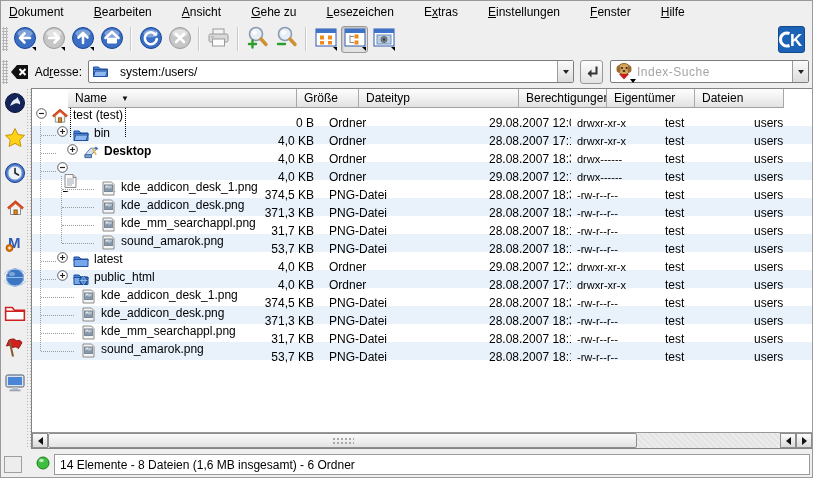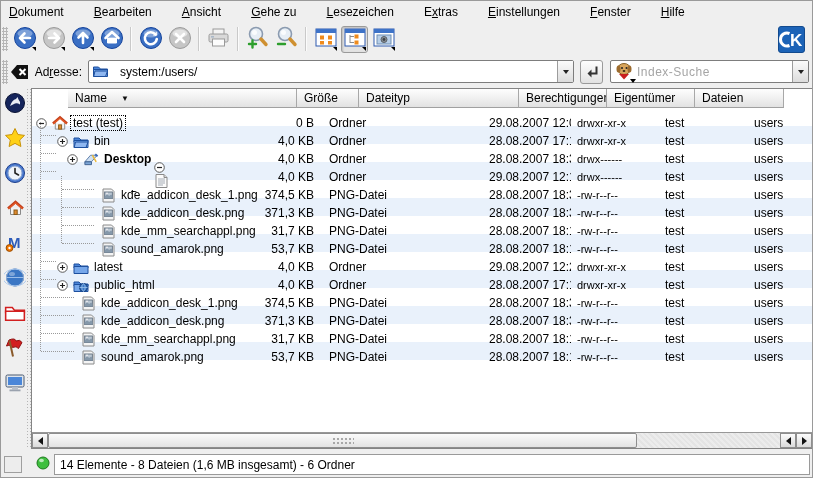--- a/index.html
+++ b/index.html
@@ -48,21 +48,21 @@
   
   #content { position:absolute; left:30px; top:87px; width:782px; height:361px; background:#fff; border:1px solid #848484; display:flex; flex-direction:column; }
   #tree-header { display:grid; grid-template-columns:229px 62px 160px 88px 88px 89px 66px; height:19px; flex:0 0 19px;margin-left:36px; }
   .hcell { display:flex; align-items:center; padding-left:7px; background:linear-gradient(#fefefe,#e2e2e2); border-right:1px solid #a8a8a8; border-bottom:1px solid #a0a0a0; white-space:nowrap; overflow:hidden; }
   .hcell .sort { font-size:8px; margin-left:14px; color:#111; }
   #rows { position:relative; flex:1 1 auto; overflow:hidden; background:#fff; }
   .vline { position:absolute; width:1px; border-left:1px dotted #9a9a9a; }
   .row { display:grid; grid-template-columns:229px 62px 160px 88px 88px 89px 66px; height:18px; align-items:center; }
   .row.alt { background:#e9f1fb; }
   .cell { white-space:nowrap; overflow:hidden; }
-  .name-cell { position:relative; display:flex; align-items:center; height:30px; }
+  .name-cell { position:relative; display:flex; height:30px; }
   .stub { position:absolute; top:9px; border-top:1px dotted #9a9a9a; }
   .expander { width:11px; height:11px; flex:0 0 11px; }
   .ficon { width:16px; height:16px; flex:0 0 16px; margin-left:5px; display:flex; align-items:center; justify-content:center; }
   .fname { margin-left:3px; padding:0 2px; }
   .fname.focused { outline:1px dotted #000; }
   .size-cell { text-align:right; padding-right:9px; }
   .type-cell, .date-cell, .perm-cell, .owner-cell, .group-cell { padding-left:6px; }
   .perm-cell { font-size:11px; }
 
   

